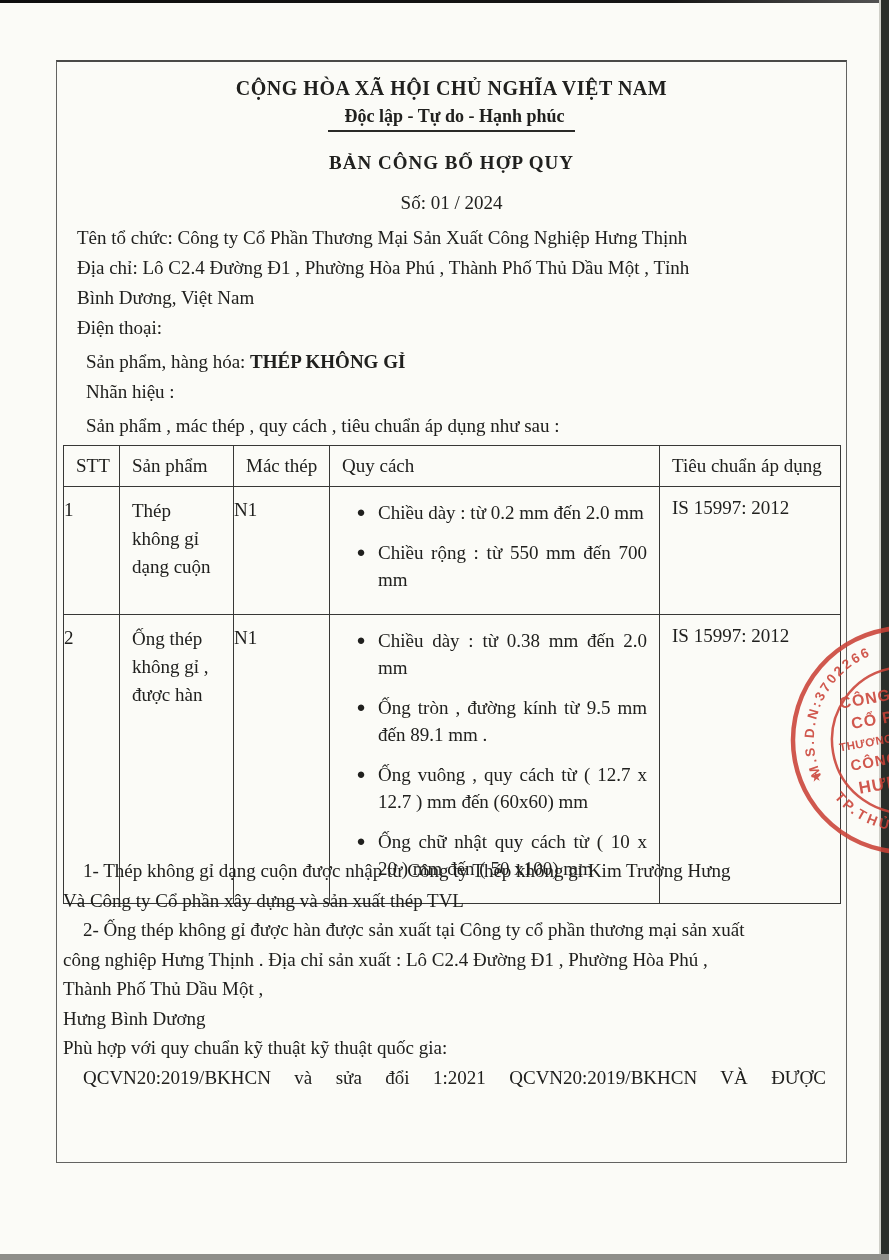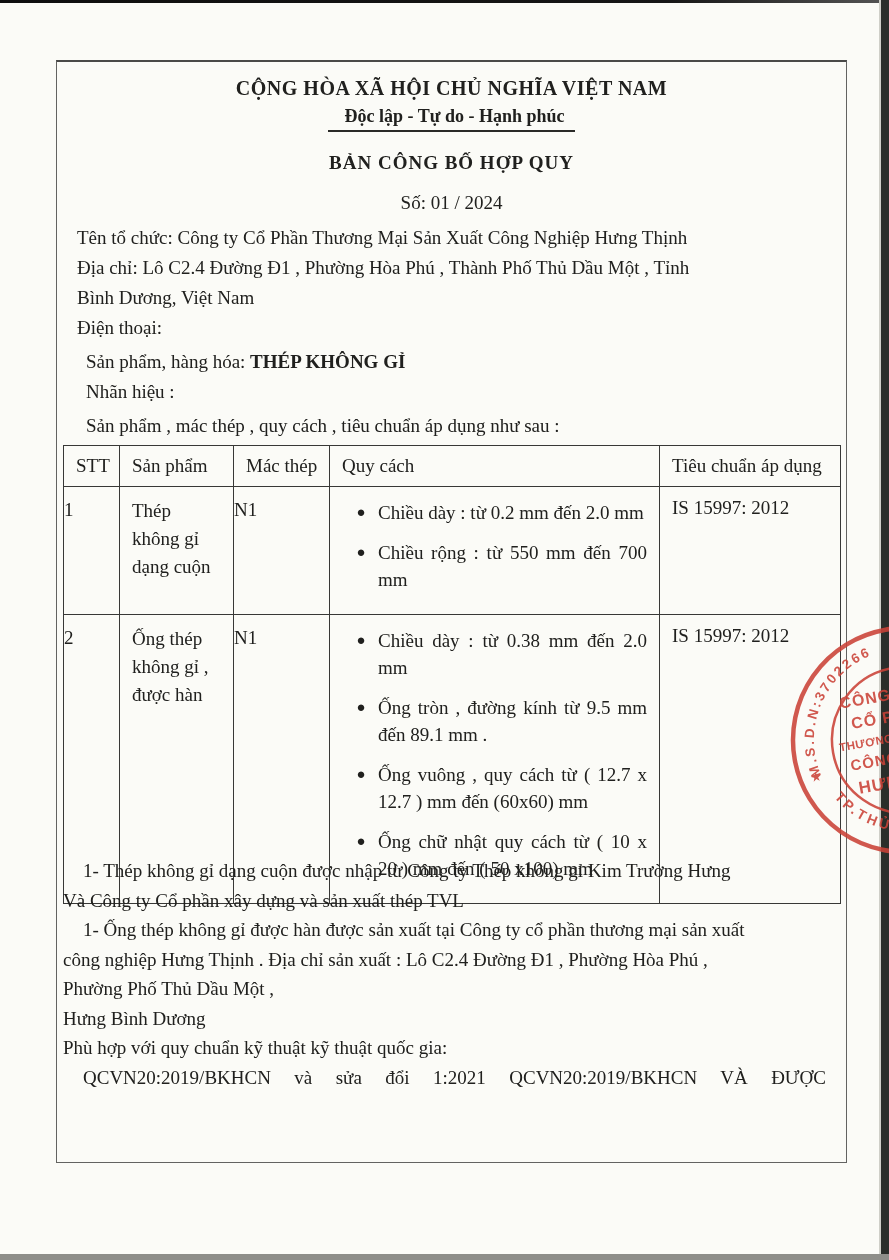--- a/index.html
+++ b/index.html
@@ -150,23 +150,23 @@
         </ul>
       </td>
       <td>IS 15997: 2012</td>
     </tr>
   </tbody>
     </table>
 
   <div class="abs notes">
     <div class="ml33">1-  Thép không gỉ dạng cuộn được nhập từ Công ty Thép không gỉ Kim Trường Hưng</div>
     <div class="ml23">Và Công ty Cổ phần xây dựng và sản xuất thép TVL</div>
-    <div class="ml33 mt3">1-  Ống thép không gỉ được hàn được sản xuất tại Công ty cổ phần thương mại sản xuất</div>
+    <div class="ml33 mt3">2-  Ống thép không gỉ được hàn được sản xuất tại Công ty cổ phần thương mại sản xuất</div>
     <div class="ml45">công nghiệp Hưng Thịnh . Địa chỉ sản xuất : Lô C2.4 Đường Đ1 , Phường Hòa Phú ,</div>
-    <div class="ml45">Phường Phố Thủ Dầu Một ,</div>
+    <div class="ml45">Thành Phố Thủ Dầu Một ,</div>
     <div class="ml23">Hưng Bình Dương</div>
     <div class="ml23">Phù hợp với quy chuẩn kỹ thuật kỹ thuật quốc gia:</div>
     <div class="ml33 justify-last">QCVN20:2019/BKHCN và sửa đổi 1:2021 QCVN20:2019/BKHCN VÀ ĐƯỢC</div>
   </div>
 
 </div>
 
 <svg class="stamp" viewBox="0 0 300 300" xmlns="http://www.w3.org/2000/svg">
   <g transform="rotate(-10 150 150)" fill="none" stroke="#cb4237">
     <circle cx="150" cy="150" r="112" stroke-width="4.5"></circle>

